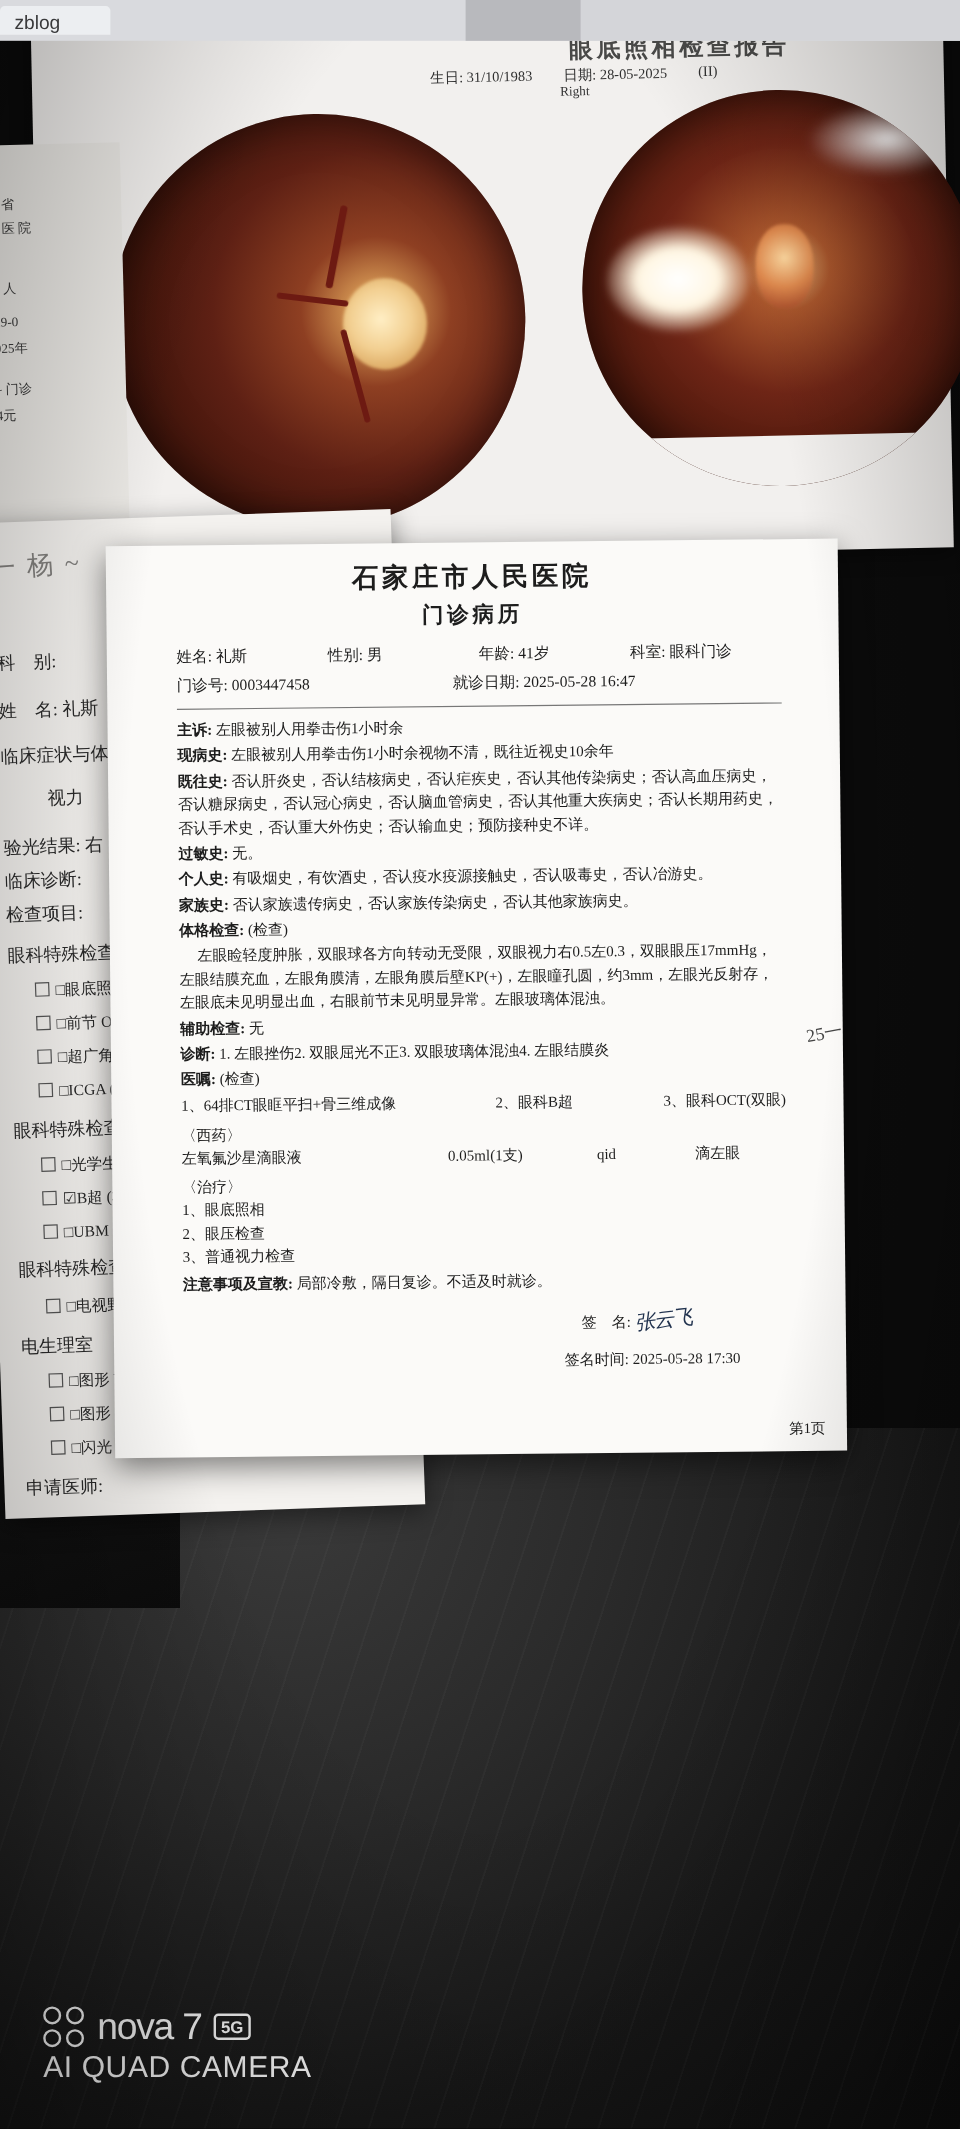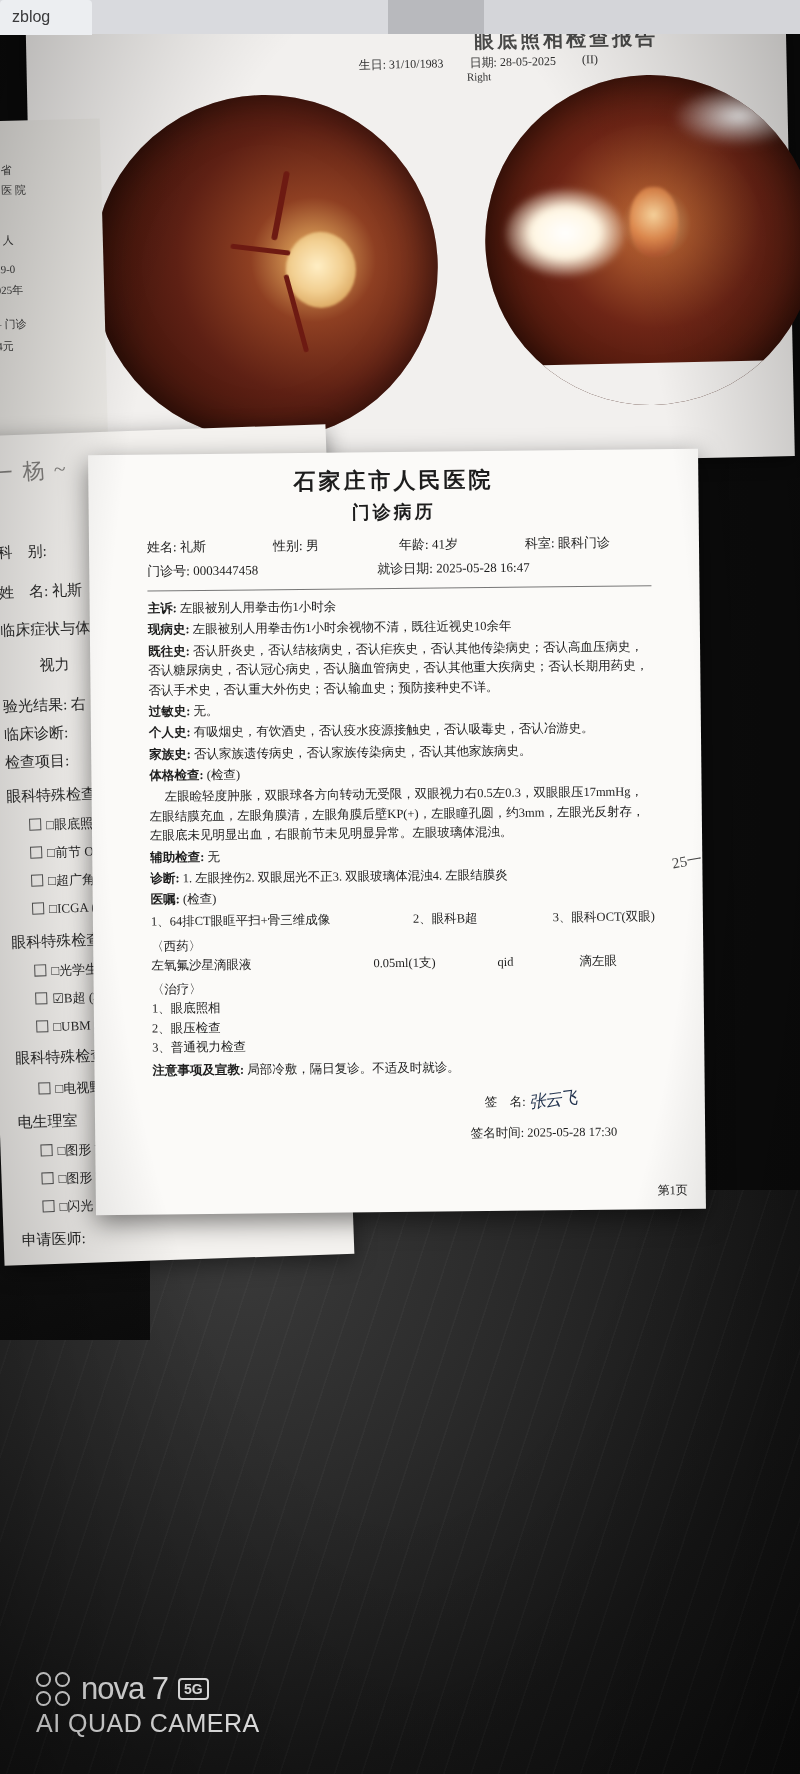--- a/index.html
+++ b/index.html
@@ -26,27 +26,27 @@
     position: absolute;
     top: 0; left: 0;
     width: 800px;
     height: 34px;
     background: #d9dade;
     z-index: 60;
     display: flex;
     align-items: center;
   }
   .topbar .tab {
-    height: 35px;
+    height: 24px;
     min-width: 92px;
     background: #eceef1;
     border-top-left-radius: 4px;
     border-top-right-radius: 4px;
     display: flex;
-    align-items: center;
+    align-items: flex-end;
     padding: 0 12px;
     box-sizing: border-box;
   }
   .topbar .tab span {
     font-size: 16px;
     color: #3a3a3c;
     font-family: "Liberation Sans", sans-serif;
   }
   .topbar .grey-chip {
     position: absolute;

